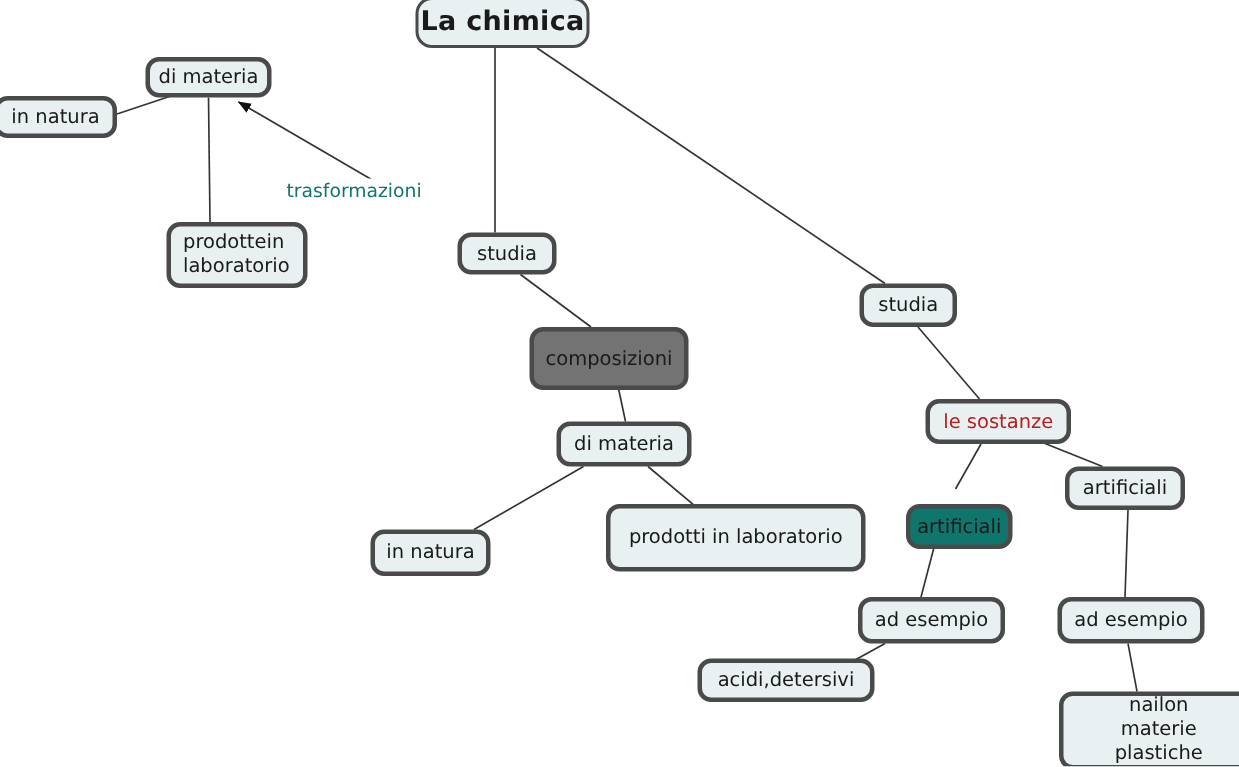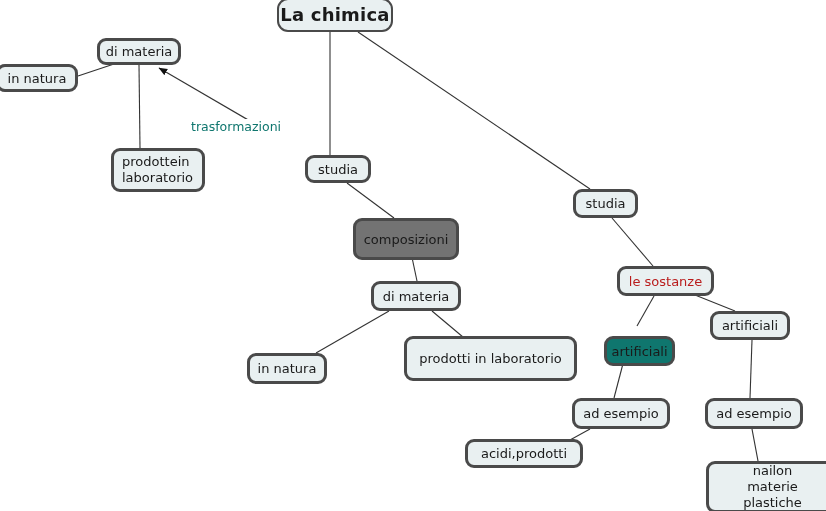--- a/index.html
+++ b/index.html
@@ -113,20 +113,20 @@
       <div class="node plain" style="left: 353px; top: 218px; width: 106px; height: 42px; background: #737373; border-color: rgb(74, 74, 74); color: rgb(26, 26, 26);">composizioni</div>
       <div class="node plain" style="left: 371px; top: 281px; width: 90px; height: 30px; background: rgb(233, 240, 241); border-color: rgb(74, 74, 74); color: rgb(26, 26, 26);">di materia</div>
       <div class="node plain" style="left: 247px; top: 353px; width: 80px; height: 31px; background: rgb(233, 240, 241); border-color: rgb(74, 74, 74); color: rgb(26, 26, 26);">in natura</div>
       <div class="node plain" style="left: 404px; top: 336px; width: 173px; height: 45px; background: rgb(233, 240, 241); border-color: rgb(74, 74, 74); color: rgb(26, 26, 26);">prodotti in laboratorio</div>
       <div class="node plain" style="left: 573px; top: 189px; width: 65px; height: 29px; background: rgb(233, 240, 241); border-color: rgb(74, 74, 74); color: rgb(26, 26, 26);">studia</div>
       <div class="node plain" style="left: 617px; top: 266px; width: 97px; height: 30px; background: rgb(233, 240, 241); border-color: rgb(74, 74, 74); color: #b91c1c;">le sostanze</div>
       <div class="node plain" style="left: 604px; top: 336px; width: 71px; height: 30px; background: #0f766e; border-color: rgb(74, 74, 74); color: rgb(26, 26, 26);">artificiali</div>
       <div class="node plain" style="left: 710px; top: 311px; width: 80px; height: 29px; background: rgb(233, 240, 241); border-color: rgb(74, 74, 74); color: rgb(26, 26, 26);">artificiali</div>
       <div class="node plain" style="left: 572px; top: 398px; width: 98px; height: 31px; background: rgb(233, 240, 241); border-color: rgb(74, 74, 74); color: rgb(26, 26, 26);">ad esempio</div>
       <div class="node plain" style="left: 705px; top: 398px; width: 98px; height: 31px; background: rgb(233, 240, 241); border-color: rgb(74, 74, 74); color: rgb(26, 26, 26);">ad esempio</div>
-      <div class="node plain" style="left: 465px; top: 439px; width: 118px; height: 29px; background: rgb(233, 240, 241); border-color: rgb(74, 74, 74); color: rgb(26, 26, 26);">acidi,prodotti</div>
+      <div class="node plain" style="left: 465px; top: 439px; width: 118px; height: 29px; background: rgb(233, 240, 241); border-color: rgb(74, 74, 74); color: rgb(26, 26, 26);">acidi,detersivi</div>
       <div class="node multiline" style="left: 690px; top: 461px; width: 133px; height: 52px; background: rgb(233, 240, 241); border-color: rgb(74, 74, 74); color: rgb(26, 26, 26);">nailon
 materie plastiche</div>
     </div>
   <div id="edge-label-layer">
       <div class="edge-label" style="left: 189px; top: 119px;">trasformazioni</div>
     </div>
 </div>
 
 </body></html>

